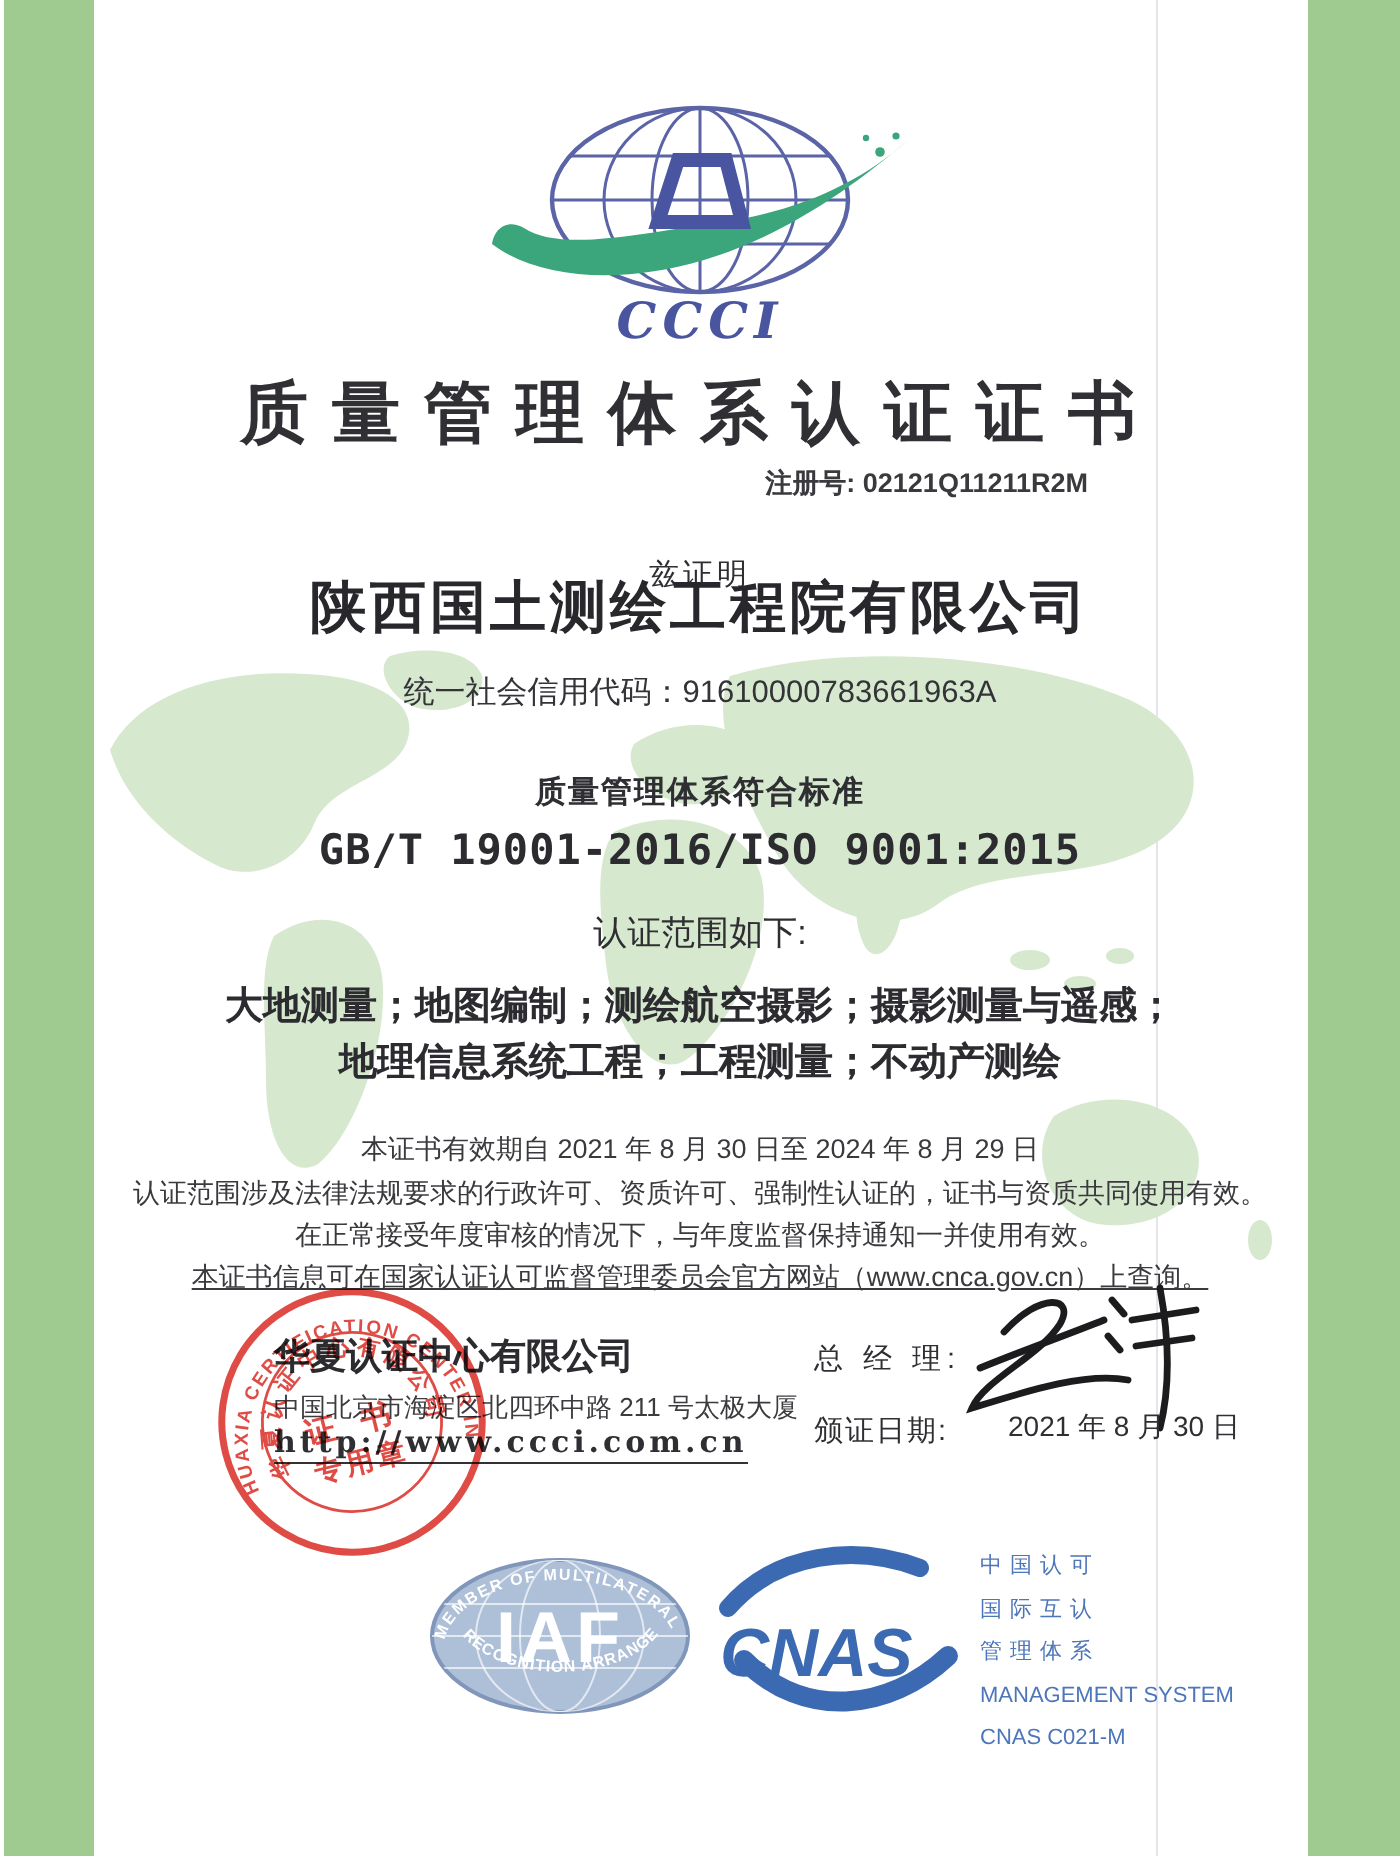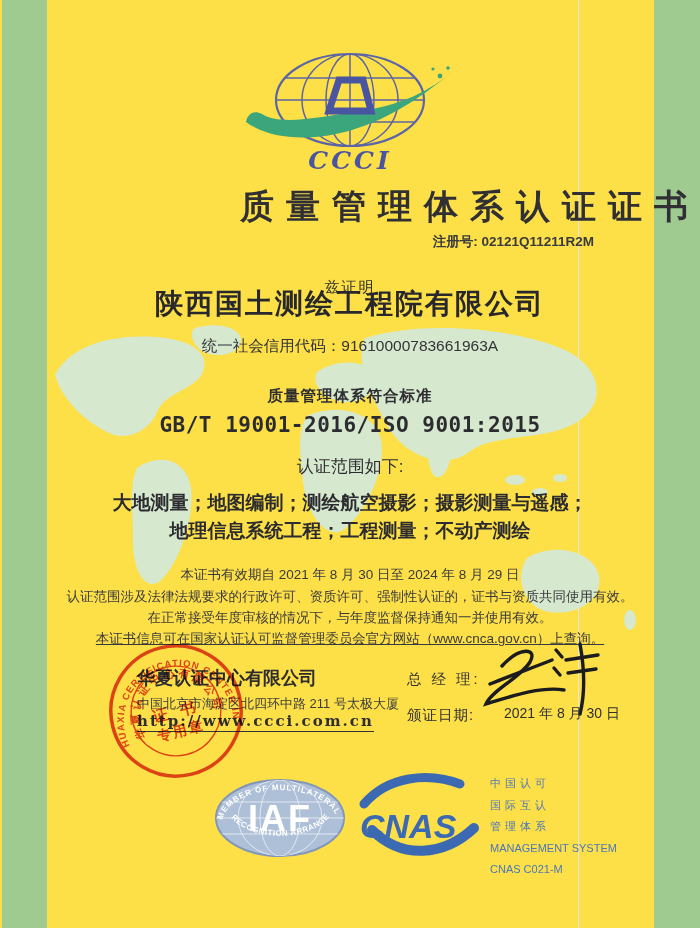--- a/index.html
+++ b/index.html
@@ -1,27 +1,27 @@
 <!DOCTYPE html>
 <html><head>
 <meta charset="utf-8">
 <style>
   html,body{margin:0;padding:0;background:#e9e7ee;}
   #cert{
     position:relative;width:700px;height:928px;margin:0 auto;
-    background:#fde047;overflow:hidden;
+    background:#ffffff;overflow:hidden;
     font-family:"Liberation Sans",sans-serif;color:#2f2f33;
   }
   .abs{position:absolute;}
   .stripe{top:0;height:928px;background:#a0cb90;}
   .paper-edge{top:0;height:928px;width:1px;background:#e7e5eb;}
   .centered{left:0;width:700px;text-align:center;}
   .title{top:184px;font-family:"DejaVu Serif","Liberation Serif",serif;
-         font-weight:700;font-size:34px;letter-spacing:12px;color:#303034;text-align:right;}
-  .regno{top:233px;left:0;width:594px;text-align:right;
+         font-weight:700;font-size:34px;letter-spacing:12px;color:#303034;}
+  .regno{top:233px;left:0;width:544px;text-align:right;
          font-size:13.5px;font-weight:700;color:#3a3a3e;}
   .certify{top:278px;font-size:15px;letter-spacing:2px;}
   .company{top:285px;font-size:28px;font-weight:700;letter-spacing:2px;color:#28282c;}
   .infoline{font-size:15.5px;color:#333338;}
   .stdlabel{top:386px;font-size:15.5px;font-weight:600;letter-spacing:1px;}
   .stdcode{top:413px;font-family:"DejaVu Sans Mono","Liberation Mono",monospace;
            font-size:21px;font-weight:700;letter-spacing:.5px;color:#2b2b30;}
   .scopelabel{top:455px;font-size:17px;}
   .scope{font-size:19px;font-weight:700;color:#2b2b30;}
   .note{font-size:13.5px;color:#3a3a3e;}

